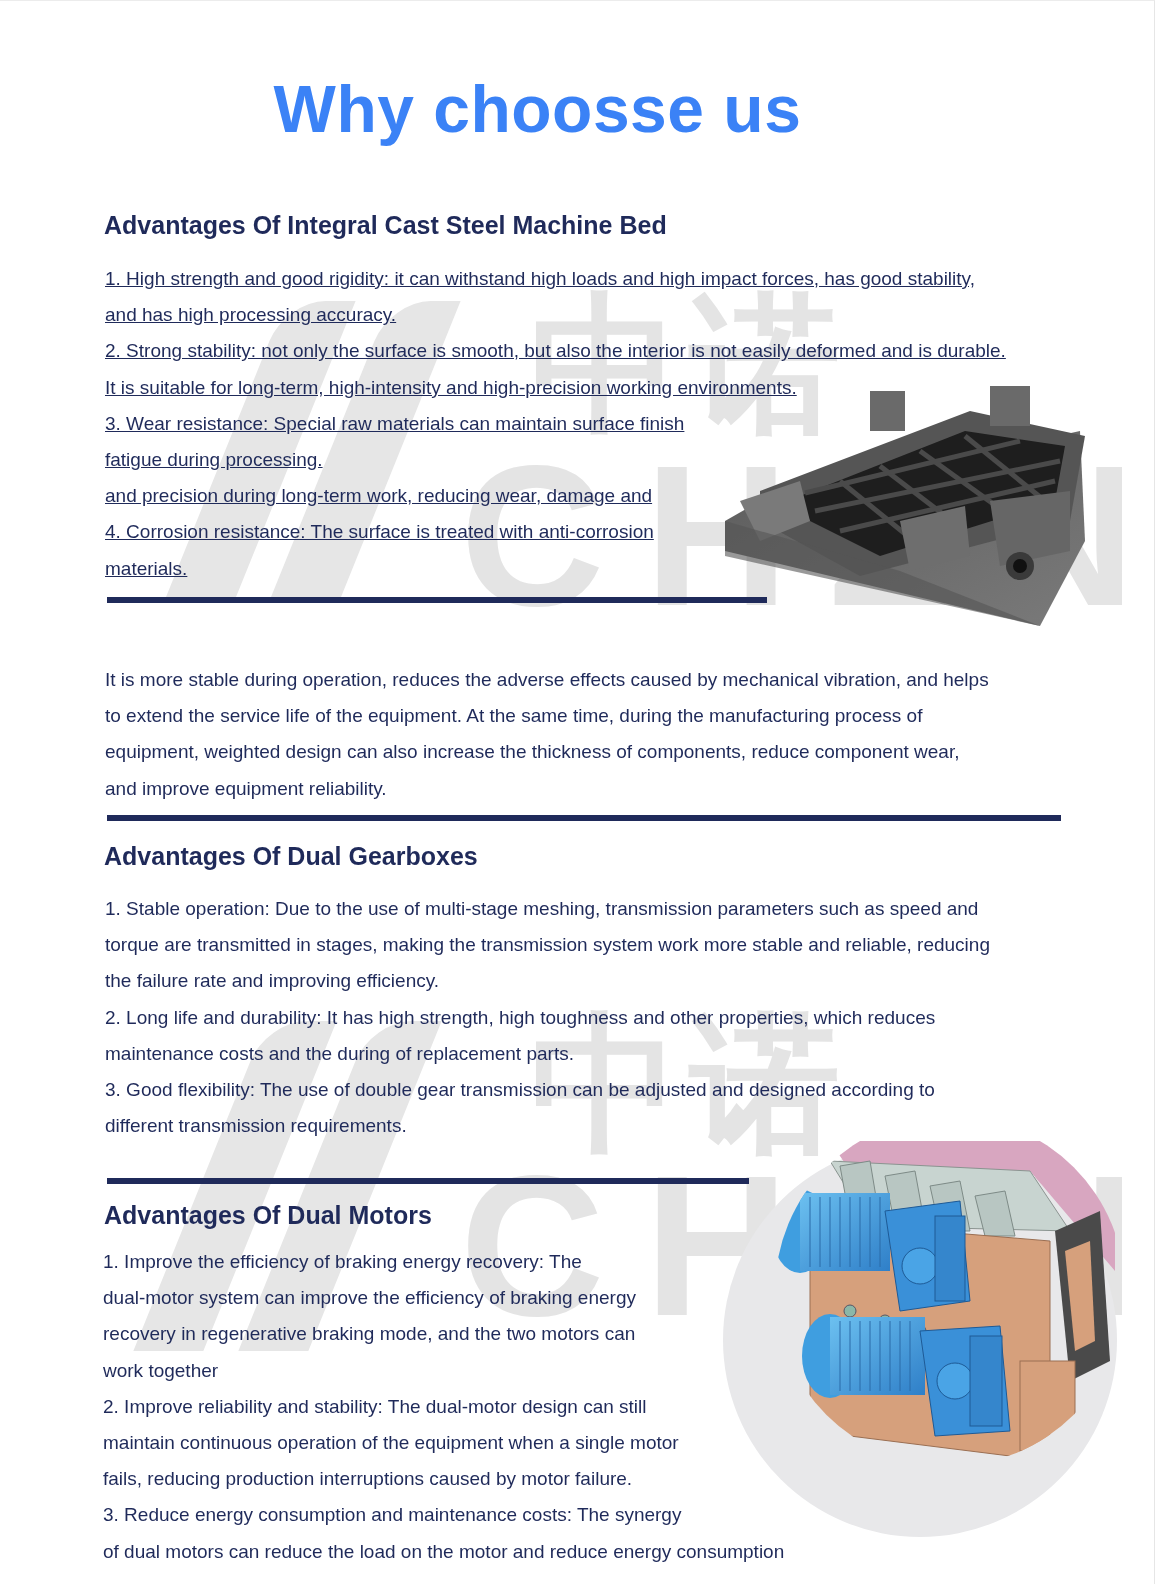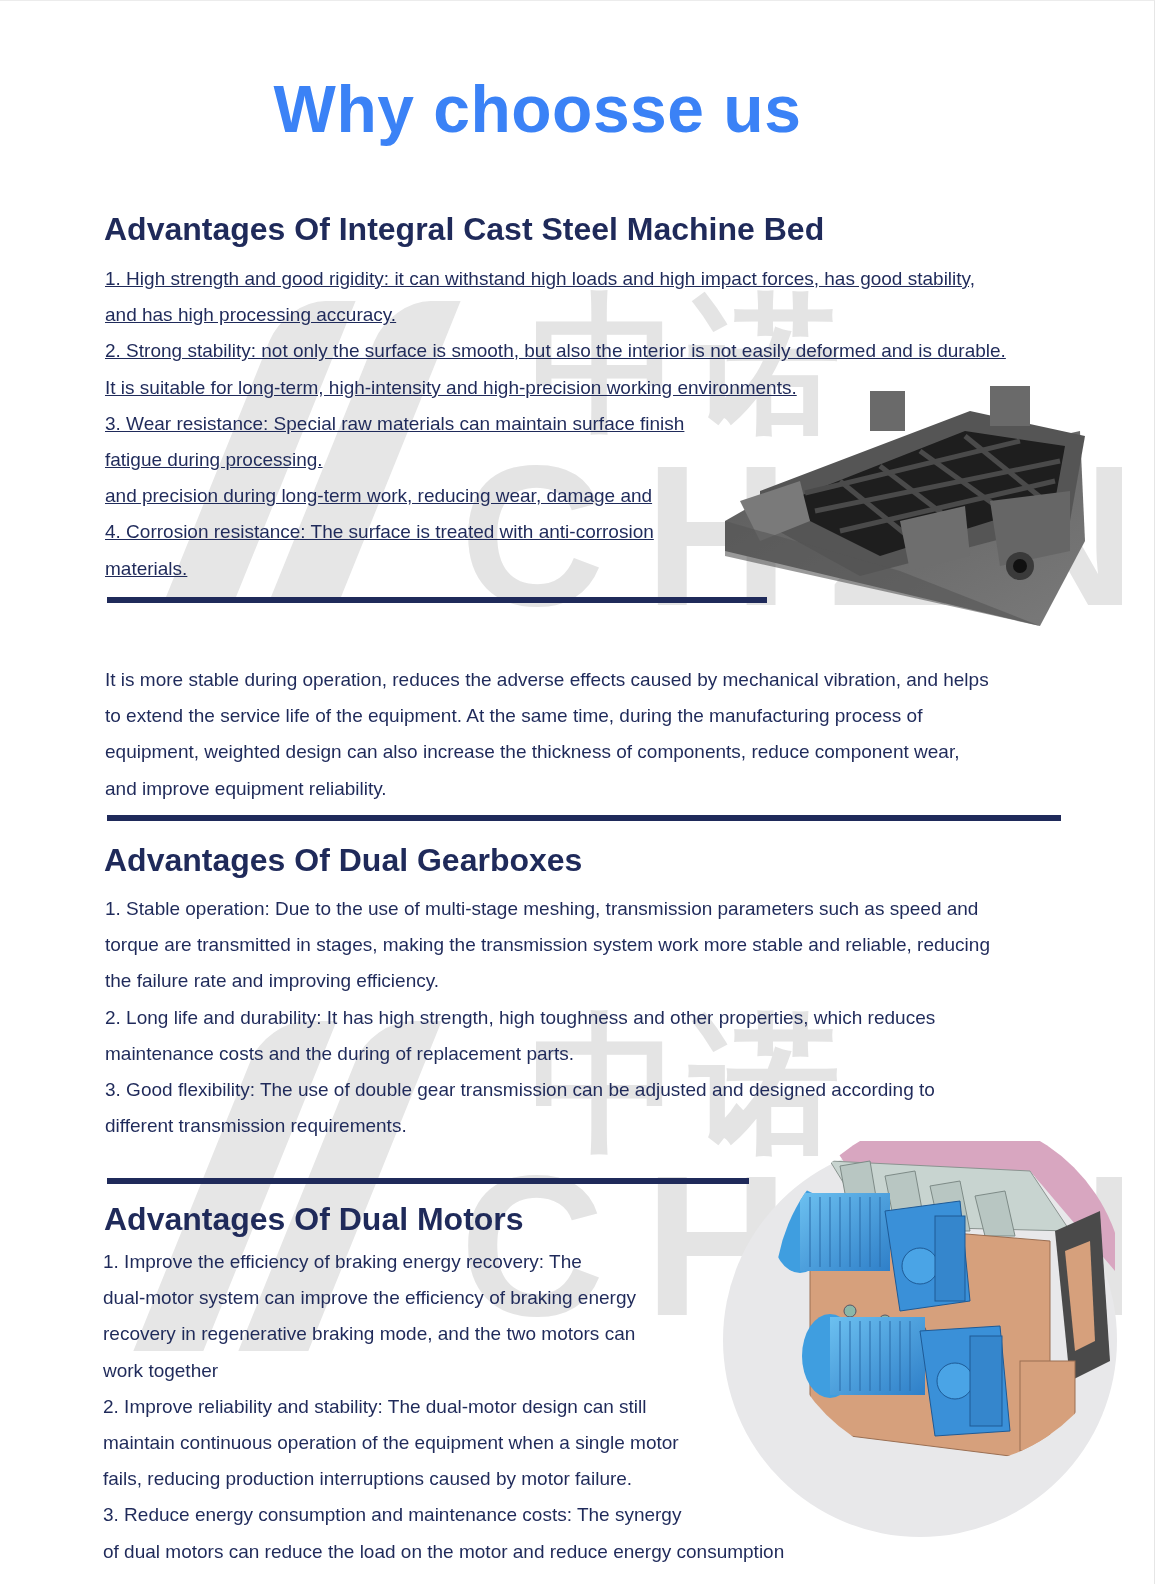--- a/index.html
+++ b/index.html
@@ -14,21 +14,21 @@
   .wm { position: absolute; color: #e4e4e4; font-weight: bold; pointer-events: none; z-index: 0; }
   .wm-slash { position: absolute; background: #e6e6e6; transform: skewX(-22deg); z-index: 0; border-radius: 40px 0 0 0; }
   .wm-cn { font-family: "DejaVu Sans", sans-serif; font-size: 150px; letter-spacing: 10px; }
   .wm-en { font-family: "Liberation Sans", sans-serif; font-size: 200px; letter-spacing: 40px; }
 
   .title {
     position: absolute; left: 0; width: 1075px; top: 70px; text-align: center;
     font-size: 66px; font-weight: bold; color: #3b82f6; z-index: 2; letter-spacing: 0.5px;
   }
   .heading {
-    position: absolute; left: 104px; font-size: 32px; font-weight: bold; color: #1f2a5a; z-index: 2;
+    position: absolute; left: 104px; font-size: 25px; font-weight: bold; color: #1f2a5a; z-index: 2;
   }
   .para {
     position: absolute; left: 105px; font-size: 19px; line-height: 36.2px; color: #1f2a5a; z-index: 2;
     white-space: nowrap;
   }
   .para span { display: block; }
   .rule { position: absolute; left: 107px; height: 6px; background: #1f2a5a; z-index: 2; }
 
   
   .bed { position: absolute; left: 720px; top: 380px; width: 370px; height: 250px; z-index: 3; }

